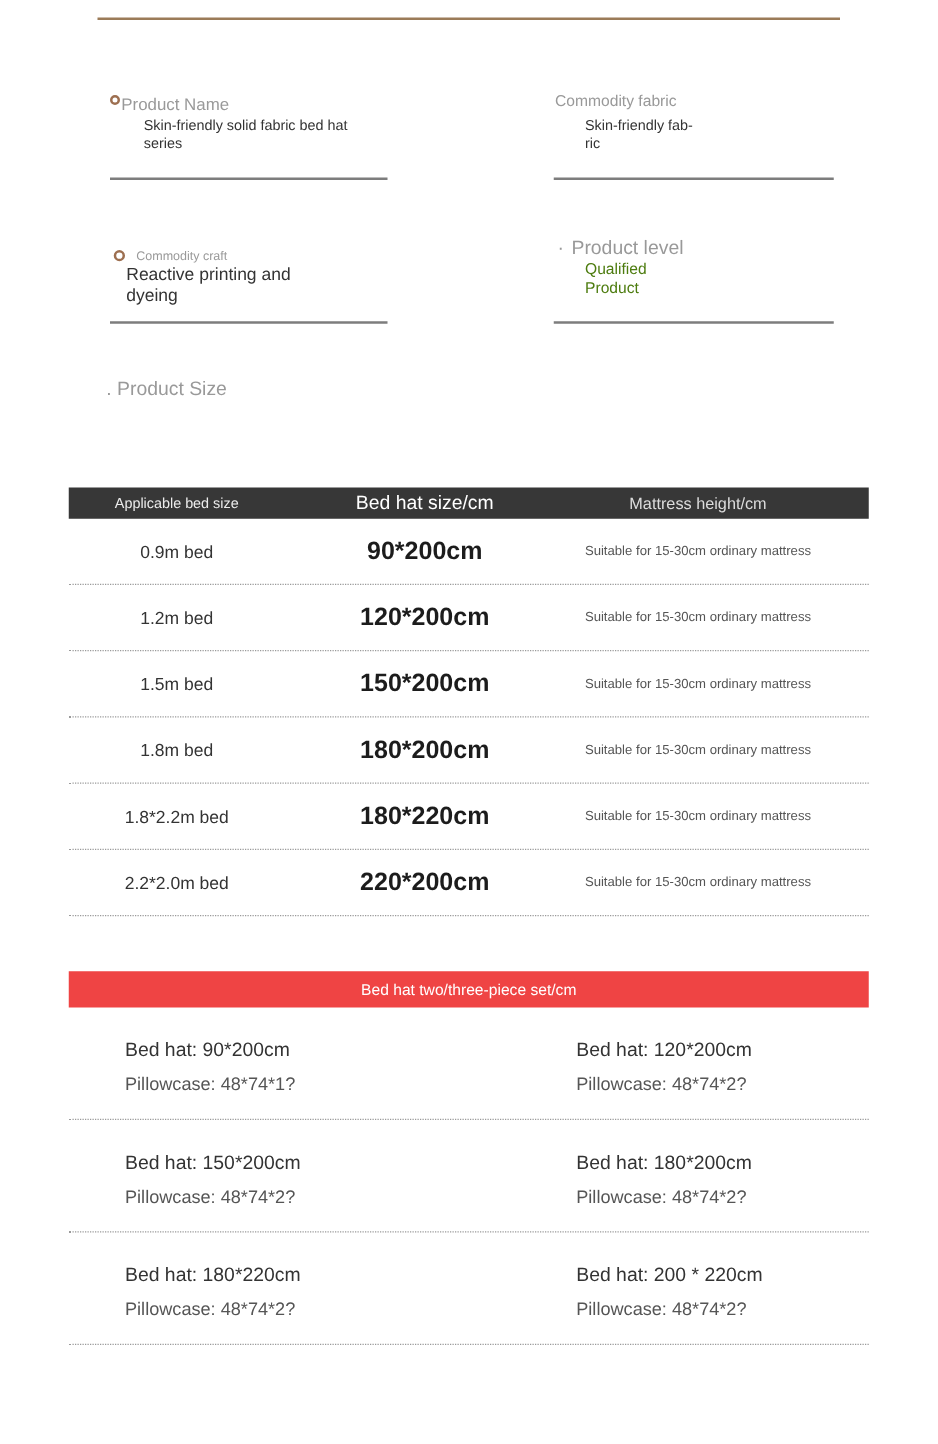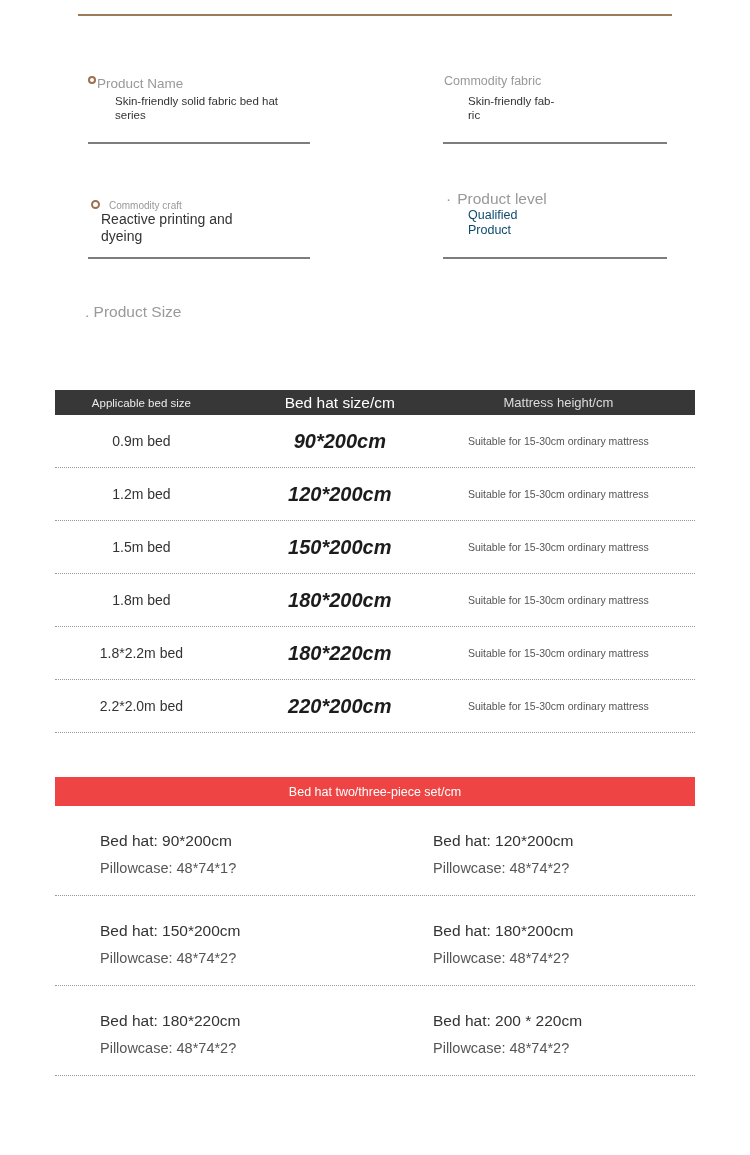--- a/index.html
+++ b/index.html
@@ -24,43 +24,43 @@
   .c2-head { left: 444px; top: 74px; font-size: 12.5px; }
   .c2-body { left: 468px; top: 95px; font-size: 11.5px; }
   .rule-2 { left: 443px; top: 142px; width: 224px; }
 
   .c3-head { left: 91px; top: 200px; font-size: 10px; }
   .c3-head .ring-icon { width: 9px; height: 9px; margin-right: 9px; }
   .c3-body { left: 101px; top: 211px; font-size: 14px; }
   .rule-3 { left: 88px; top: 257px; width: 222px; }
 
   .c4-head { left: 446px; top: 190px; font-size: 15.5px; }
-  .c4-body { left: 468px; top: 208px; font-size: 12.5px; color: #0c4a6e; }
+  .c4-body { left: 468px; top: 208px; font-size: 12.5px; color: #4d7c0f; }
   .rule-4 { left: 443px; top: 257px; width: 224px; }
 
   .section-title { position: absolute; left: 85px; top: 303px; font-size: 15.5px; color: #999; }
 
   
   .size-table { position: absolute; left: 55px; top: 390px; width: 640px; }
   .table-head { display: grid; grid-template-columns: 27% 35% 38%; align-items: center; height: 25px; background: #373737; }
   .th { text-align: center; }
   .th-1 { font-size: 11.5px; color: #ececec; }
   .th-2 { font-size: 15.5px; color: #ffffff; }
   .th-3 { font-size: 13px; color: #dcdcdc; padding-right: 30px; }
   .trow { display: grid; grid-template-columns: 27% 35% 38%; align-items: center; height: 53px; border-bottom: 1px dotted #9a9a9a; }
   .td { text-align: center; }
   .td-bed { font-size: 14px; color: #333; }
-  .td-size { font-size: 20px; font-weight: 600; color: #1c1c1c; font-style: italic; }
+  .td-size { font-size: 20px; font-weight: 600; color: #1c1c1c; }
   .td-mat { font-size: 10.5px; color: #555; padding-right: 30px; }
 
   
   .set-table { position: absolute; left: 55px; top: 777px; width: 640px; }
   .set-head { height: 29px; background: #ef4444; display: flex; align-items: center; justify-content: center; }
   .set-head-title { color: #ffffff; font-size: 12.5px; }
-  .set-row { display: grid; grid-template-columns: 50% 50%; border-bottom: 1px dotted #9a9a9a; }
+  .set-row { display: grid; grid-template-columns: 50% 50%; border-bottom: 1px dotted #9a9a9a; gap: 28px; }
   .set-cell { padding-top: 26px; padding-bottom: 19px; }
   .set-cell.left { padding-left: 45px; }
   .set-cell.right { padding-left: 58px; }
   .bed-hat-line { font-size: 15.5px; color: #333; margin-bottom: 10px; }
   .pillow-line { font-size: 14.5px; color: #555; }
 </style>
 </head>
 <body>
 
 <div class="top-rule"></div>

